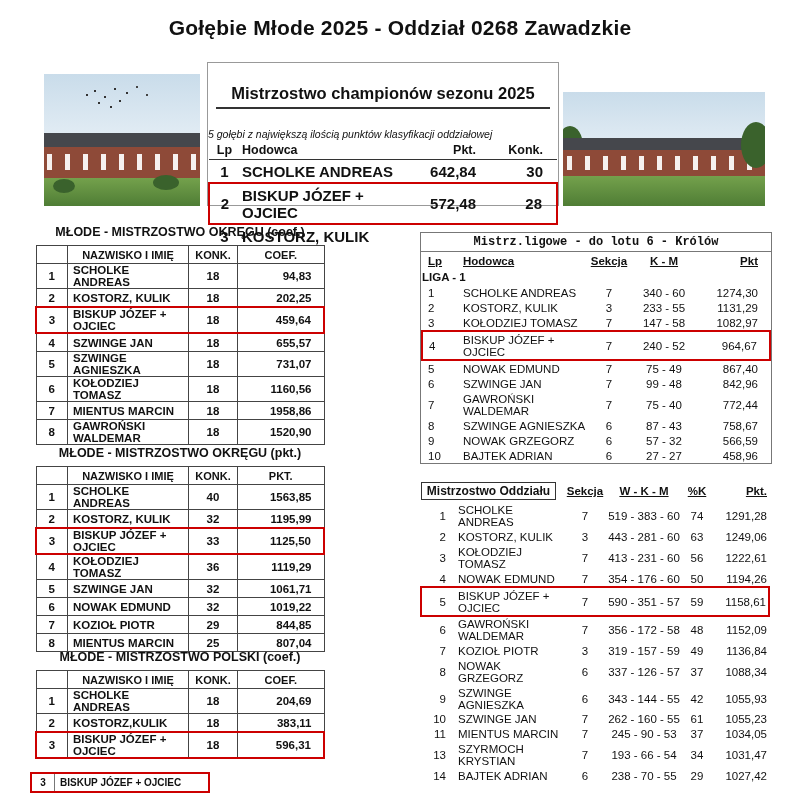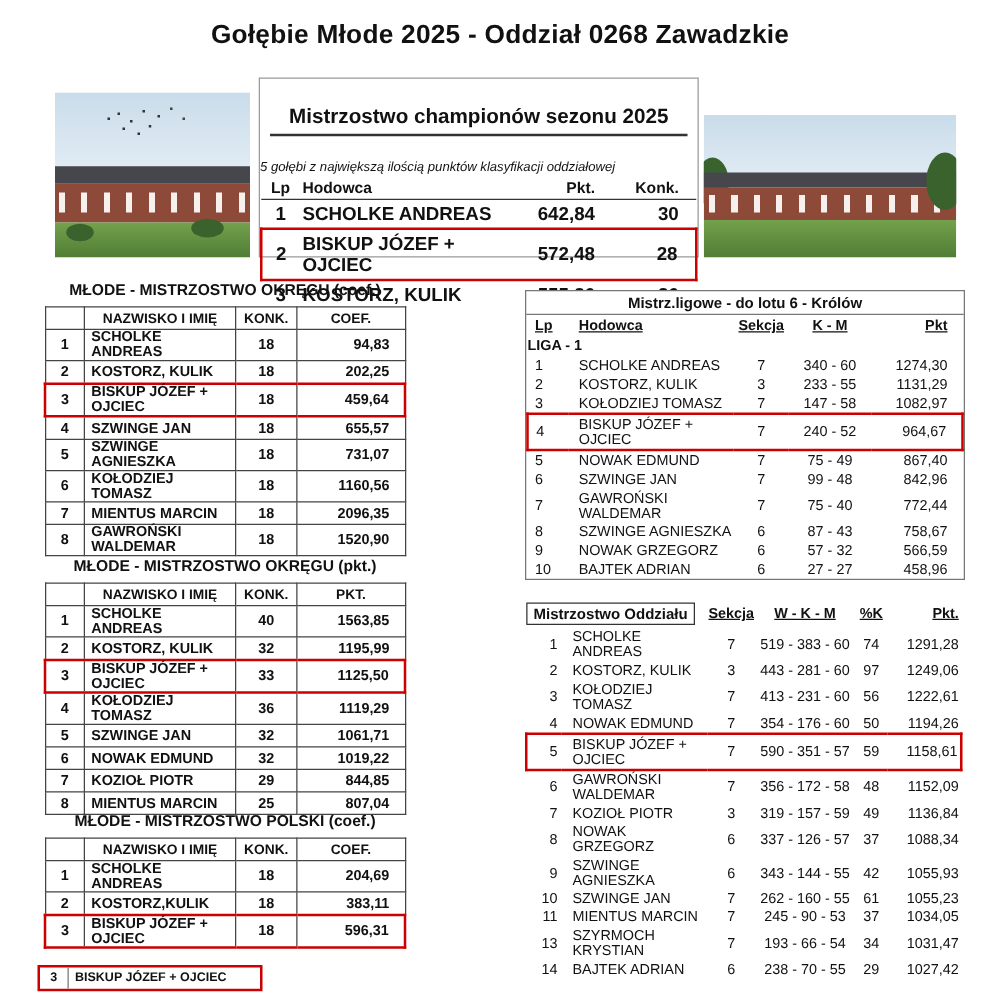--- a/index.html
+++ b/index.html
@@ -54,21 +54,21 @@
   .ltable{width:100%;font-size:11.5px;}
   .ltable th,.ltable td{border:1px solid #444;height:17px;padding:0 3px;font-weight:bold;}
   .ltable th{font-size:11px;text-align:center;}
   .ltable td.c0{width:24px;text-align:center;}
   .ltable td.c1{text-align:left;padding-left:5px;}
   .ltable td.c2{width:42px;text-align:center;}
   .ltable td.c3{width:70px;text-align:right;padding-right:12px;}
 
   
   .liga-box{position:absolute;left:420px;top:232px;width:350px;border:1px solid #777;background:#fff;}
-  .liga-title{text-align:center;font-weight:bold;font-size:12px;border-bottom:1px solid #777;padding:2px 0;}
+  .liga-title{text-align:center;font-weight:bold;font-size:12px;border-bottom:1px solid #777;padding:2px 0;font-family:Liberation Mono, monospace;}
   .liga{width:100%;font-size:11.5px;}
   .liga th{font-weight:bold;text-decoration:underline;padding:3px 0 2px;}
   .liga td{padding:1.5px 0;}
   .liga .c0{width:26px;text-align:left;padding-left:6px;}
   .liga .c1{text-align:left;padding-left:8px;}
   .liga .c2{width:44px;text-align:center;}
   .liga .c3{width:66px;text-align:center;}
   .liga .c4{width:60px;text-align:right;padding-right:12px;}
   .liga .group-row td{text-align:left;font-weight:bold;padding:2px 0;}
 
@@ -212,21 +212,21 @@
           <tr>
             <td class="c0">6</td>
             <td class="c1">KOŁODZIEJ TOMASZ</td>
             <td class="c2">18</td>
             <td class="c3">1160,56</td>
           </tr>
           <tr>
             <td class="c0">7</td>
             <td class="c1">MIENTUS MARCIN</td>
             <td class="c2">18</td>
-            <td class="c3">2096,35</td>
+            <td class="c3">1958,86</td>
           </tr>
           <tr>
             <td class="c0">8</td>
             <td class="c1">GAWROŃSKI WALDEMAR</td>
             <td class="c2">18</td>
             <td class="c3">1520,90</td>
           </tr>
         </tbody>
     </table>
   </div>
@@ -439,21 +439,21 @@
             <td class="c2">7</td>
             <td class="c3">519 - 383 - 60</td>
             <td class="c4">74</td>
             <td class="c5">1291,28</td>
           </tr>
           <tr>
             <td class="c0">2</td>
             <td class="c1">KOSTORZ, KULIK</td>
             <td class="c2">3</td>
             <td class="c3">443 - 281 - 60</td>
-            <td class="c4">97</td>
+            <td class="c4">63</td>
             <td class="c5">1249,06</td>
           </tr>
           <tr>
             <td class="c0">3</td>
             <td class="c1">KOŁODZIEJ TOMASZ</td>
             <td class="c2">7</td>
             <td class="c3">413 - 231 - 60</td>
             <td class="c4">56</td>
             <td class="c5">1222,61</td>
           </tr>

